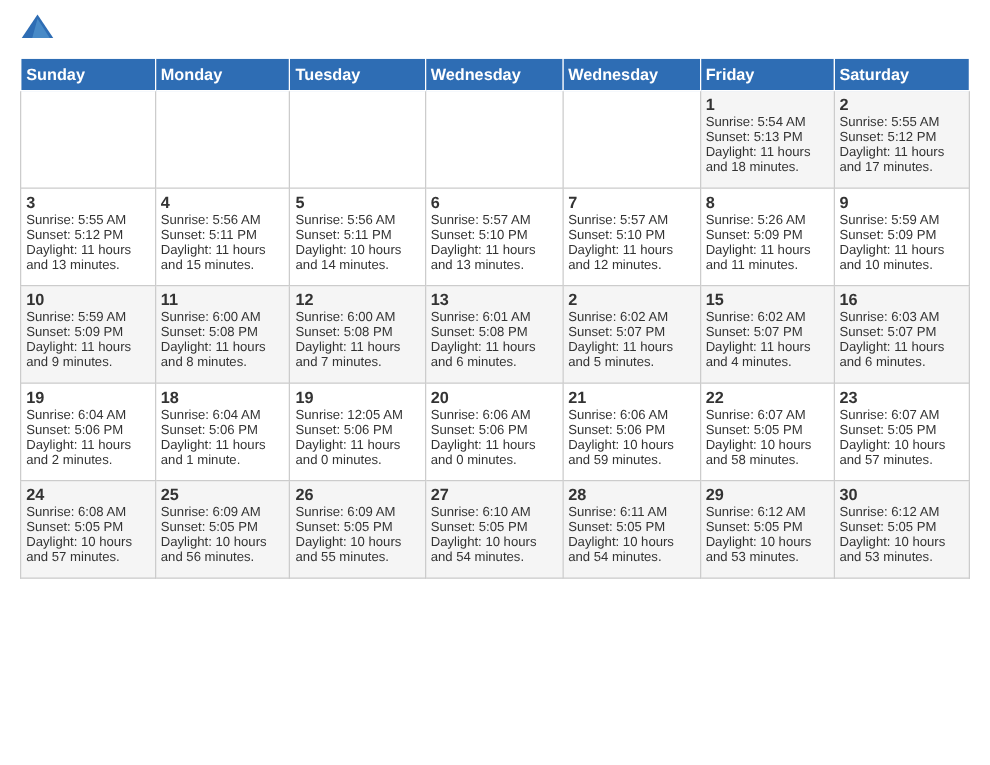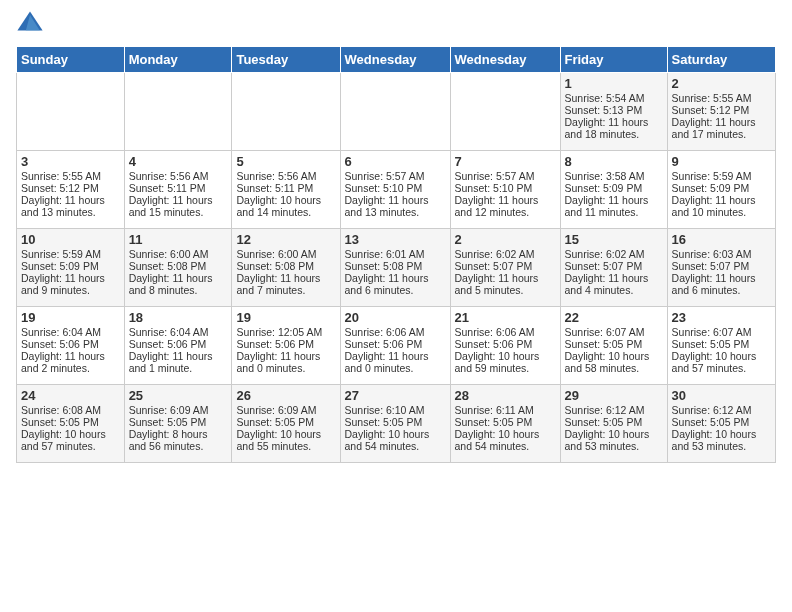--- a/index.html
+++ b/index.html
@@ -173,21 +173,21 @@
             <div>Daylight: 11 hours and 13 minutes.</div>
           </td>
           <td>
             <span class="day-num">7</span>
             <div>Sunrise: 5:57 AM</div>
             <div>Sunset: 5:10 PM</div>
             <div>Daylight: 11 hours and 12 minutes.</div>
           </td>
           <td>
             <span class="day-num">8</span>
-            <div>Sunrise: 3:58 AM</div>
+            <div>Sunrise: 5:26 AM</div>
             <div>Sunset: 5:09 PM</div>
             <div>Daylight: 11 hours and 11 minutes.</div>
           </td>
           <td>
             <span class="day-num">9</span>
             <div>Sunrise: 5:59 AM</div>
             <div>Sunset: 5:09 PM</div>
             <div>Daylight: 11 hours and 10 minutes.</div>
           </td>
         </tr>
@@ -283,21 +283,21 @@
           <td>
             <span class="day-num">24</span>
             <div>Sunrise: 6:08 AM</div>
             <div>Sunset: 5:05 PM</div>
             <div>Daylight: 10 hours and 57 minutes.</div>
           </td>
           <td>
             <span class="day-num">25</span>
             <div>Sunrise: 6:09 AM</div>
             <div>Sunset: 5:05 PM</div>
-            <div>Daylight: 8 hours and 56 minutes.</div>
+            <div>Daylight: 10 hours and 56 minutes.</div>
           </td>
           <td>
             <span class="day-num">26</span>
             <div>Sunrise: 6:09 AM</div>
             <div>Sunset: 5:05 PM</div>
             <div>Daylight: 10 hours and 55 minutes.</div>
           </td>
           <td>
             <span class="day-num">27</span>
             <div>Sunrise: 6:10 AM</div>

